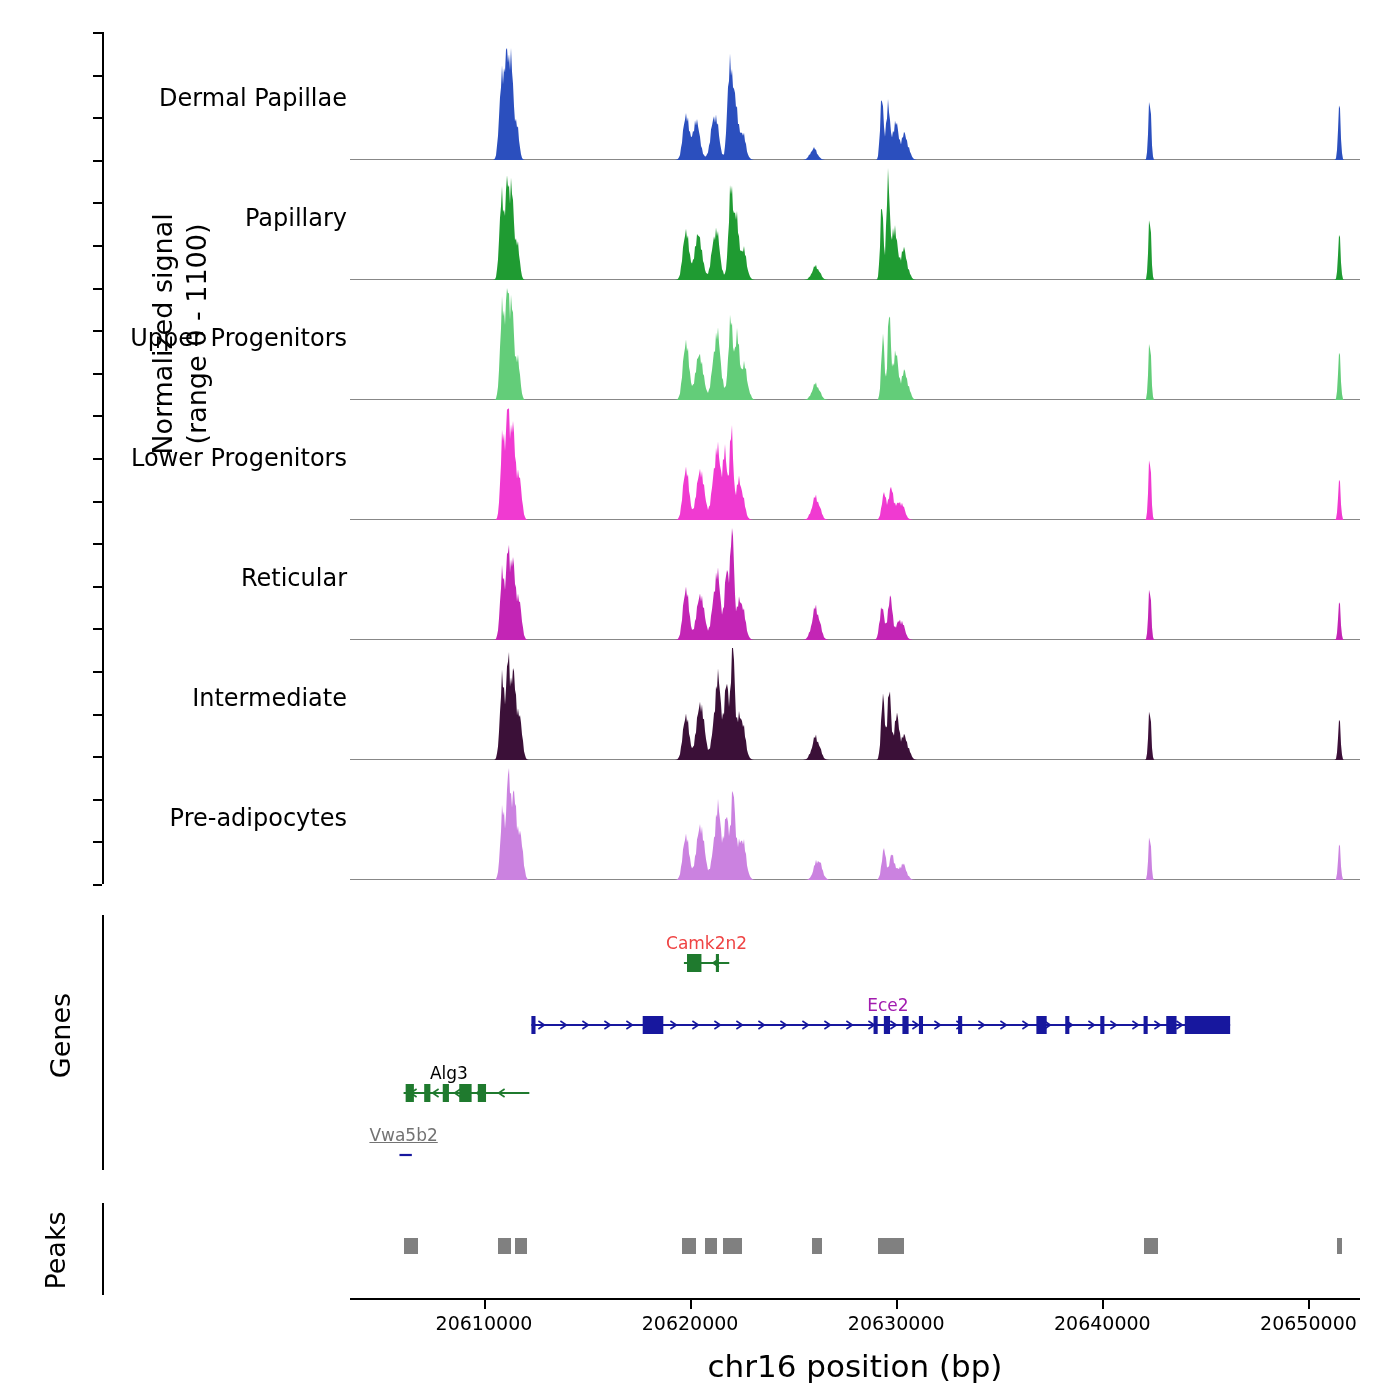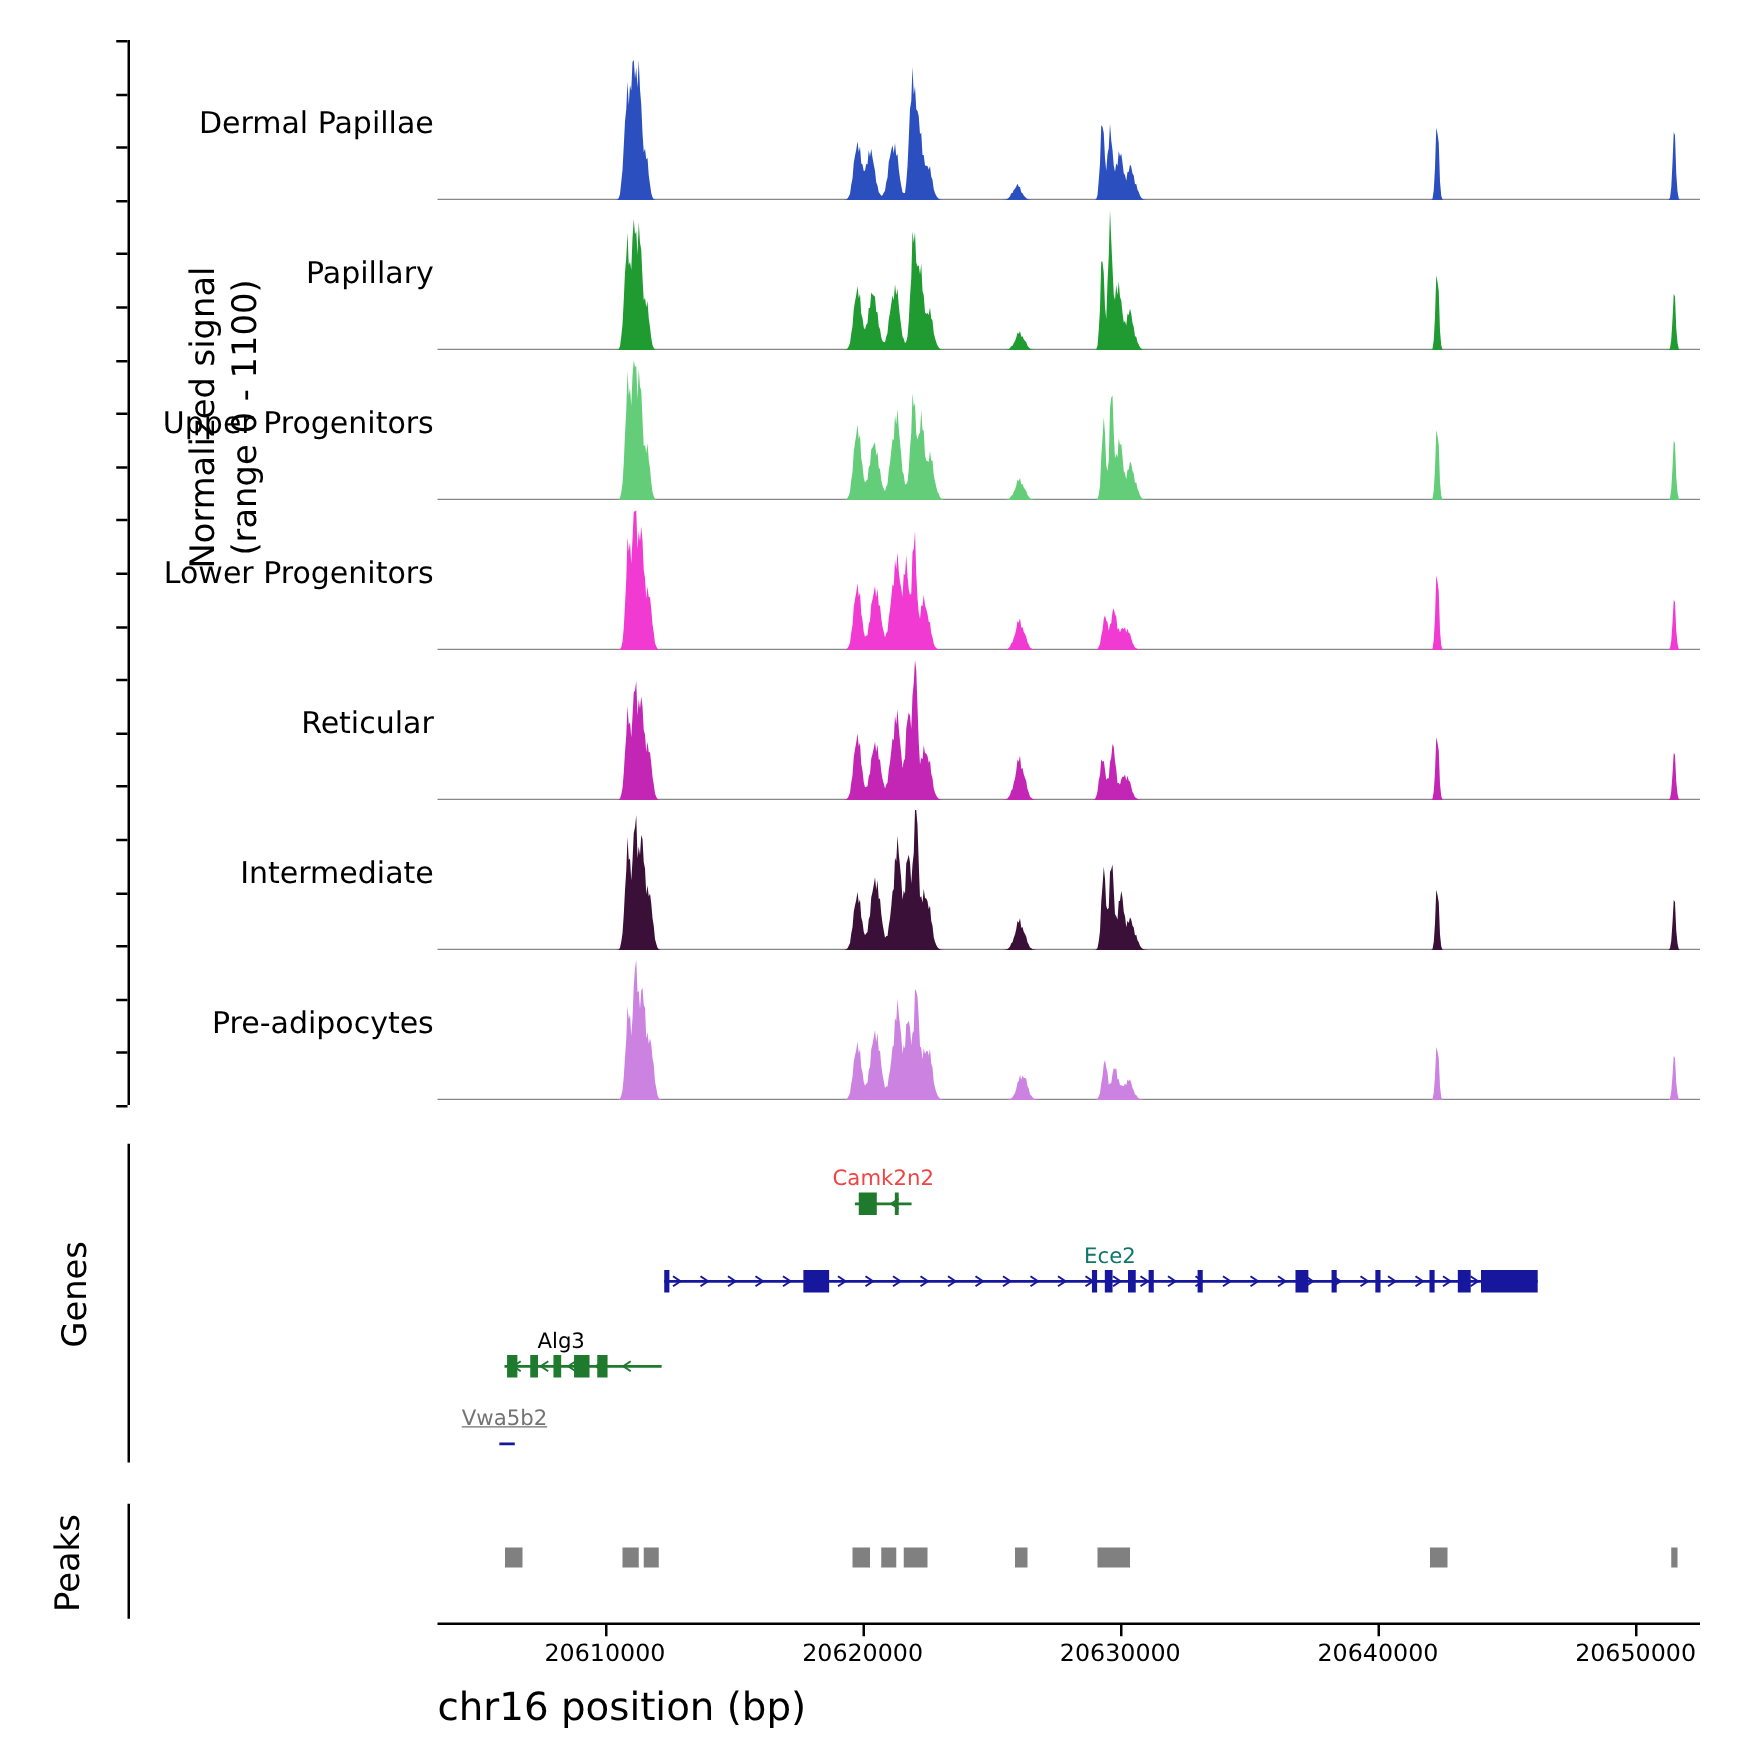--- a/index.html
+++ b/index.html
@@ -49,21 +49,21 @@
   .gene-name{position:absolute;font-size:17px;white-space:nowrap;}
 
   
   .peaks-panel{position:absolute;left:350px;top:1200px;width:1010px;height:90px;}
   .peak{position:absolute;background:#808080;height:16px;top:38px;}
 
   
   .xaxis{position:absolute;left:350px;top:1298px;width:1010px;height:2px;background:#000;}
   .xtick{position:absolute;width:2px;height:9px;background:#000;top:1300px;}
   .xticklabel{position:absolute;top:1312px;font-size:19px;transform:translateX(-50%);white-space:nowrap;}
-  .xlabel{position:absolute;left:350px;top:1348px;width:1010px;font-size:31px;}
+  .xlabel{position:absolute;left:350px;top:1348px;width:1010px;text-align:center;font-size:31px;}
 </style>
 </head>
 <body>
 
 <div id="root">
 
   <div class="ylabel">
     <span>Normalized signal</span>
     <span class="l2">(range 0 - 1100)</span>
   </div>
@@ -143,21 +143,21 @@
         <div class="name">Pre-adipocytes</div>
         <div class="baseline"></div>
         <svg width="1010" height="112" viewBox="0 0 1010 112">
           <path d="M 0,112 L 0,112.00 L 1,112.00 L 2,112.00 L 3,112.00 L 4,112.00 L 5,112.00 L 6,112.00 L 7,112.00 L 8,112.00 L 9,112.00 L 10,112.00 L 11,112.00 L 12,112.00 L 13,112.00 L 14,112.00 L 15,112.00 L 16,112.00 L 17,112.00 L 18,112.00 L 19,112.00 L 20,112.00 L 21,112.00 L 22,112.00 L 23,112.00 L 24,112.00 L 25,112.00 L 26,112.00 L 27,112.00 L 28,112.00 L 29,112.00 L 30,112.00 L 31,112.00 L 32,112.00 L 33,112.00 L 34,112.00 L 35,112.00 L 36,112.00 L 37,112.00 L 38,112.00 L 39,112.00 L 40,112.00 L 41,112.00 L 42,112.00 L 43,112.00 L 44,112.00 L 45,112.00 L 46,112.00 L 47,112.00 L 48,112.00 L 49,112.00 L 50,112.00 L 51,112.00 L 52,112.00 L 53,112.00 L 54,112.00 L 55,112.00 L 56,112.00 L 57,112.00 L 58,112.00 L 59,112.00 L 60,112.00 L 61,112.00 L 62,112.00 L 63,112.00 L 64,112.00 L 65,112.00 L 66,112.00 L 67,112.00 L 68,112.00 L 69,112.00 L 70,112.00 L 71,112.00 L 72,112.00 L 73,112.00 L 74,112.00 L 75,112.00 L 76,112.00 L 77,112.00 L 78,112.00 L 79,112.00 L 80,112.00 L 81,112.00 L 82,112.00 L 83,112.00 L 84,112.00 L 85,112.00 L 86,112.00 L 87,112.00 L 88,112.00 L 89,112.00 L 90,112.00 L 91,112.00 L 92,112.00 L 93,112.00 L 94,112.00 L 95,112.00 L 96,112.00 L 97,112.00 L 98,112.00 L 99,112.00 L 100,112.00 L 101,112.00 L 102,112.00 L 103,112.00 L 104,112.00 L 105,112.00 L 106,112.00 L 107,112.00 L 108,112.00 L 109,112.00 L 110,112.00 L 111,112.00 L 112,112.00 L 113,112.00 L 114,112.00 L 115,112.00 L 116,112.00 L 117,112.00 L 118,112.00 L 119,112.00 L 120,112.00 L 121,112.00 L 122,112.00 L 123,112.00 L 124,112.00 L 125,112.00 L 126,112.00 L 127,112.00 L 128,112.00 L 129,112.00 L 130,112.00 L 131,112.00 L 132,112.00 L 133,112.00 L 134,112.00 L 135,112.00 L 136,112.00 L 137,112.00 L 138,112.00 L 139,112.00 L 140,112.00 L 141,112.00 L 142,112.00 L 143,111.99 L 144,111.95 L 145,111.76 L 146,111.04 L 147,108.30 L 148,103.95 L 149,93.61 L 150,78.05 L 151,63.44 L 152,36.65 L 153,47.49 L 154,43.61 L 155,60.78 L 156,46.75 L 157,21.43 L 158,6.67 L 159,0.00 L 160,25.73 L 161,24.67 L 162,39.69 L 163,24.23 L 164,22.16 L 165,35.85 L 166,38.36 L 167,62.86 L 168,57.72 L 169,67.29 L 170,62.59 L 171,67.80 L 172,78.30 L 173,83.73 L 174,97.44 L 175,102.23 L 176,108.20 L 177,110.33 L 178,111.41 L 179,111.82 L 180,111.95 L 181,111.99 L 182,112.00 L 183,112.00 L 184,112.00 L 185,112.00 L 186,112.00 L 187,112.00 L 188,112.00 L 189,112.00 L 190,112.00 L 191,112.00 L 192,112.00 L 193,112.00 L 194,112.00 L 195,112.00 L 196,112.00 L 197,112.00 L 198,112.00 L 199,112.00 L 200,112.00 L 201,112.00 L 202,112.00 L 203,112.00 L 204,112.00 L 205,112.00 L 206,112.00 L 207,112.00 L 208,112.00 L 209,112.00 L 210,112.00 L 211,112.00 L 212,112.00 L 213,112.00 L 214,112.00 L 215,112.00 L 216,112.00 L 217,112.00 L 218,112.00 L 219,112.00 L 220,112.00 L 221,112.00 L 222,112.00 L 223,112.00 L 224,112.00 L 225,112.00 L 226,112.00 L 227,112.00 L 228,112.00 L 229,112.00 L 230,112.00 L 231,112.00 L 232,112.00 L 233,112.00 L 234,112.00 L 235,112.00 L 236,112.00 L 237,112.00 L 238,112.00 L 239,112.00 L 240,112.00 L 241,112.00 L 242,112.00 L 243,112.00 L 244,112.00 L 245,112.00 L 246,112.00 L 247,112.00 L 248,112.00 L 249,112.00 L 250,112.00 L 251,112.00 L 252,112.00 L 253,112.00 L 254,112.00 L 255,112.00 L 256,112.00 L 257,112.00 L 258,112.00 L 259,112.00 L 260,112.00 L 261,112.00 L 262,112.00 L 263,112.00 L 264,112.00 L 265,112.00 L 266,112.00 L 267,112.00 L 268,112.00 L 269,112.00 L 270,112.00 L 271,112.00 L 272,112.00 L 273,112.00 L 274,112.00 L 275,112.00 L 276,112.00 L 277,112.00 L 278,112.00 L 279,112.00 L 280,112.00 L 281,112.00 L 282,112.00 L 283,112.00 L 284,112.00 L 285,112.00 L 286,112.00 L 287,112.00 L 288,112.00 L 289,112.00 L 290,112.00 L 291,112.00 L 292,112.00 L 293,112.00 L 294,112.00 L 295,112.00 L 296,112.00 L 297,112.00 L 298,112.00 L 299,112.00 L 300,112.00 L 301,112.00 L 302,112.00 L 303,112.00 L 304,112.00 L 305,112.00 L 306,112.00 L 307,112.00 L 308,112.00 L 309,112.00 L 310,112.00 L 311,112.00 L 312,112.00 L 313,112.00 L 314,112.00 L 315,112.00 L 316,112.00 L 317,112.00 L 318,112.00 L 319,112.00 L 320,112.00 L 321,112.00 L 322,112.00 L 323,111.99 L 324,111.98 L 325,111.93 L 326,111.79 L 327,111.42 L 328,110.55 L 329,108.69 L 330,106.34 L 331,98.71 L 332,93.84 L 333,81.43 L 334,76.24 L 335,71.94 L 336,65.49 L 337,74.53 L 338,71.34 L 339,85.82 L 340,89.74 L 341,97.56 L 342,100.51 L 343,99.05 L 344,98.12 L 345,88.29 L 346,85.68 L 347,71.40 L 348,67.49 L 349,62.06 L 350,56.06 L 351,65.88 L 352,58.44 L 353,72.95 L 354,72.31 L 355,84.02 L 356,91.53 L 357,96.78 L 358,102.38 L 359,100.94 L 360,101.11 L 361,93.42 L 362,88.30 L 363,79.75 L 364,69.53 L 365,68.16 L 366,46.16 L 367,49.25 L 368,30.86 L 369,43.47 L 370,51.83 L 371,61.03 L 372,75.04 L 373,67.82 L 374,70.90 L 375,51.20 L 376,50.64 L 377,48.63 L 378,53.94 L 379,68.19 L 380,58.37 L 381,56.55 L 382,23.12 L 383,24.98 L 384,29.41 L 385,46.22 L 386,69.09 L 387,70.32 L 388,79.33 L 389,70.45 L 390,75.13 L 391,73.08 L 392,72.52 L 393,76.39 L 394,70.97 L 395,83.09 L 396,86.07 L 397,97.37 L 398,101.95 L 399,105.52 L 400,108.27 L 401,109.78 L 402,110.86 L 403,111.45 L 404,111.75 L 405,111.90 L 406,111.96 L 407,111.99 L 408,111.99 L 409,112.00 L 410,112.00 L 411,112.00 L 412,112.00 L 413,112.00 L 414,112.00 L 415,112.00 L 416,112.00 L 417,112.00 L 418,112.00 L 419,112.00 L 420,112.00 L 421,112.00 L 422,112.00 L 423,112.00 L 424,112.00 L 425,112.00 L 426,112.00 L 427,112.00 L 428,112.00 L 429,112.00 L 430,112.00 L 431,112.00 L 432,112.00 L 433,112.00 L 434,112.00 L 435,112.00 L 436,112.00 L 437,112.00 L 438,112.00 L 439,112.00 L 440,112.00 L 441,112.00 L 442,112.00 L 443,112.00 L 444,112.00 L 445,112.00 L 446,112.00 L 447,112.00 L 448,112.00 L 449,112.00 L 450,112.00 L 451,112.00 L 452,112.00 L 453,111.99 L 454,111.97 L 455,111.93 L 456,111.83 L 457,111.63 L 458,111.26 L 459,110.60 L 460,109.87 L 461,108.08 L 462,106.36 L 463,103.18 L 464,97.97 L 465,96.83 L 466,91.73 L 467,95.70 L 468,92.64 L 469,94.27 L 470,94.31 L 471,94.90 L 472,100.70 L 473,102.74 L 474,107.36 L 475,108.42 L 476,109.79 L 477,110.76 L 478,111.35 L 479,111.68 L 480,111.85 L 481,111.94 L 482,111.98 L 483,111.99 L 484,112.00 L 485,112.00 L 486,112.00 L 487,112.00 L 488,112.00 L 489,112.00 L 490,112.00 L 491,112.00 L 492,112.00 L 493,112.00 L 494,112.00 L 495,112.00 L 496,112.00 L 497,112.00 L 498,112.00 L 499,112.00 L 500,112.00 L 501,112.00 L 502,112.00 L 503,112.00 L 504,112.00 L 505,112.00 L 506,112.00 L 507,112.00 L 508,112.00 L 509,112.00 L 510,112.00 L 511,112.00 L 512,112.00 L 513,112.00 L 514,112.00 L 515,112.00 L 516,112.00 L 517,112.00 L 518,112.00 L 519,112.00 L 520,112.00 L 521,112.00 L 522,112.00 L 523,112.00 L 524,112.00 L 525,111.99 L 526,111.94 L 527,111.73 L 528,111.04 L 529,108.95 L 530,106.43 L 531,98.58 L 532,93.26 L 533,83.11 L 534,79.96 L 535,86.09 L 536,90.06 L 537,99.78 L 538,98.64 L 539,98.47 L 540,91.27 L 541,86.57 L 542,87.41 L 543,86.66 L 544,95.57 L 545,95.20 L 546,100.26 L 547,100.11 L 548,100.56 L 549,100.90 L 550,98.52 L 551,100.40 L 552,95.55 L 553,97.07 L 554,95.45 L 555,98.43 L 556,102.48 L 557,104.35 L 558,107.67 L 559,108.07 L 560,109.78 L 561,110.69 L 562,111.29 L 563,111.64 L 564,111.83 L 565,111.92 L 566,111.97 L 567,111.99 L 568,112.00 L 569,112.00 L 570,112.00 L 571,112.00 L 572,112.00 L 573,112.00 L 574,112.00 L 575,112.00 L 576,112.00 L 577,112.00 L 578,112.00 L 579,112.00 L 580,112.00 L 581,112.00 L 582,112.00 L 583,112.00 L 584,112.00 L 585,112.00 L 586,112.00 L 587,112.00 L 588,112.00 L 589,112.00 L 590,112.00 L 591,112.00 L 592,112.00 L 593,112.00 L 594,112.00 L 595,112.00 L 596,112.00 L 597,112.00 L 598,112.00 L 599,112.00 L 600,112.00 L 601,112.00 L 602,112.00 L 603,112.00 L 604,112.00 L 605,112.00 L 606,112.00 L 607,112.00 L 608,112.00 L 609,112.00 L 610,112.00 L 611,112.00 L 612,112.00 L 613,112.00 L 614,112.00 L 615,112.00 L 616,112.00 L 617,112.00 L 618,112.00 L 619,112.00 L 620,112.00 L 621,112.00 L 622,112.00 L 623,112.00 L 624,112.00 L 625,112.00 L 626,112.00 L 627,112.00 L 628,112.00 L 629,112.00 L 630,112.00 L 631,112.00 L 632,112.00 L 633,112.00 L 634,112.00 L 635,112.00 L 636,112.00 L 637,112.00 L 638,112.00 L 639,112.00 L 640,112.00 L 641,112.00 L 642,112.00 L 643,112.00 L 644,112.00 L 645,112.00 L 646,112.00 L 647,112.00 L 648,112.00 L 649,112.00 L 650,112.00 L 651,112.00 L 652,112.00 L 653,112.00 L 654,112.00 L 655,112.00 L 656,112.00 L 657,112.00 L 658,112.00 L 659,112.00 L 660,112.00 L 661,112.00 L 662,112.00 L 663,112.00 L 664,112.00 L 665,112.00 L 666,112.00 L 667,112.00 L 668,112.00 L 669,112.00 L 670,112.00 L 671,112.00 L 672,112.00 L 673,112.00 L 674,112.00 L 675,112.00 L 676,112.00 L 677,112.00 L 678,112.00 L 679,112.00 L 680,112.00 L 681,112.00 L 682,112.00 L 683,112.00 L 684,112.00 L 685,112.00 L 686,112.00 L 687,112.00 L 688,112.00 L 689,112.00 L 690,112.00 L 691,112.00 L 692,112.00 L 693,112.00 L 694,112.00 L 695,112.00 L 696,112.00 L 697,112.00 L 698,112.00 L 699,112.00 L 700,112.00 L 701,112.00 L 702,112.00 L 703,112.00 L 704,112.00 L 705,112.00 L 706,112.00 L 707,112.00 L 708,112.00 L 709,112.00 L 710,112.00 L 711,112.00 L 712,112.00 L 713,112.00 L 714,112.00 L 715,112.00 L 716,112.00 L 717,112.00 L 718,112.00 L 719,112.00 L 720,112.00 L 721,112.00 L 722,112.00 L 723,112.00 L 724,112.00 L 725,112.00 L 726,112.00 L 727,112.00 L 728,112.00 L 729,112.00 L 730,112.00 L 731,112.00 L 732,112.00 L 733,112.00 L 734,112.00 L 735,112.00 L 736,112.00 L 737,112.00 L 738,112.00 L 739,112.00 L 740,112.00 L 741,112.00 L 742,112.00 L 743,112.00 L 744,112.00 L 745,112.00 L 746,112.00 L 747,112.00 L 748,112.00 L 749,112.00 L 750,112.00 L 751,112.00 L 752,112.00 L 753,112.00 L 754,112.00 L 755,112.00 L 756,112.00 L 757,112.00 L 758,112.00 L 759,112.00 L 760,112.00 L 761,112.00 L 762,112.00 L 763,112.00 L 764,112.00 L 765,112.00 L 766,112.00 L 767,112.00 L 768,112.00 L 769,112.00 L 770,112.00 L 771,112.00 L 772,112.00 L 773,112.00 L 774,112.00 L 775,112.00 L 776,112.00 L 777,112.00 L 778,112.00 L 779,112.00 L 780,112.00 L 781,112.00 L 782,112.00 L 783,112.00 L 784,112.00 L 785,112.00 L 786,112.00 L 787,112.00 L 788,112.00 L 789,112.00 L 790,112.00 L 791,112.00 L 792,112.00 L 793,112.00 L 794,112.00 L 795,111.94 L 796,111.22 L 797,106.28 L 798,93.14 L 799,69.54 L 800,73.19 L 801,78.49 L 802,101.12 L 803,109.77 L 804,111.75 L 805,111.98 L 806,112.00 L 807,112.00 L 808,112.00 L 809,112.00 L 810,112.00 L 811,112.00 L 812,112.00 L 813,112.00 L 814,112.00 L 815,112.00 L 816,112.00 L 817,112.00 L 818,112.00 L 819,112.00 L 820,112.00 L 821,112.00 L 822,112.00 L 823,112.00 L 824,112.00 L 825,112.00 L 826,112.00 L 827,112.00 L 828,112.00 L 829,112.00 L 830,112.00 L 831,112.00 L 832,112.00 L 833,112.00 L 834,112.00 L 835,112.00 L 836,112.00 L 837,112.00 L 838,112.00 L 839,112.00 L 840,112.00 L 841,112.00 L 842,112.00 L 843,112.00 L 844,112.00 L 845,112.00 L 846,112.00 L 847,112.00 L 848,112.00 L 849,112.00 L 850,112.00 L 851,112.00 L 852,112.00 L 853,112.00 L 854,112.00 L 855,112.00 L 856,112.00 L 857,112.00 L 858,112.00 L 859,112.00 L 860,112.00 L 861,112.00 L 862,112.00 L 863,112.00 L 864,112.00 L 865,112.00 L 866,112.00 L 867,112.00 L 868,112.00 L 869,112.00 L 870,112.00 L 871,112.00 L 872,112.00 L 873,112.00 L 874,112.00 L 875,112.00 L 876,112.00 L 877,112.00 L 878,112.00 L 879,112.00 L 880,112.00 L 881,112.00 L 882,112.00 L 883,112.00 L 884,112.00 L 885,112.00 L 886,112.00 L 887,112.00 L 888,112.00 L 889,112.00 L 890,112.00 L 891,112.00 L 892,112.00 L 893,112.00 L 894,112.00 L 895,112.00 L 896,112.00 L 897,112.00 L 898,112.00 L 899,112.00 L 900,112.00 L 901,112.00 L 902,112.00 L 903,112.00 L 904,112.00 L 905,112.00 L 906,112.00 L 907,112.00 L 908,112.00 L 909,112.00 L 910,112.00 L 911,112.00 L 912,112.00 L 913,112.00 L 914,112.00 L 915,112.00 L 916,112.00 L 917,112.00 L 918,112.00 L 919,112.00 L 920,112.00 L 921,112.00 L 922,112.00 L 923,112.00 L 924,112.00 L 925,112.00 L 926,112.00 L 927,112.00 L 928,112.00 L 929,112.00 L 930,112.00 L 931,112.00 L 932,112.00 L 933,112.00 L 934,112.00 L 935,112.00 L 936,112.00 L 937,112.00 L 938,112.00 L 939,112.00 L 940,112.00 L 941,112.00 L 942,112.00 L 943,112.00 L 944,112.00 L 945,112.00 L 946,112.00 L 947,112.00 L 948,112.00 L 949,112.00 L 950,112.00 L 951,112.00 L 952,112.00 L 953,112.00 L 954,112.00 L 955,112.00 L 956,112.00 L 957,112.00 L 958,112.00 L 959,112.00 L 960,112.00 L 961,112.00 L 962,112.00 L 963,112.00 L 964,112.00 L 965,112.00 L 966,112.00 L 967,112.00 L 968,112.00 L 969,112.00 L 970,112.00 L 971,112.00 L 972,112.00 L 973,112.00 L 974,112.00 L 975,112.00 L 976,112.00 L 977,112.00 L 978,112.00 L 979,112.00 L 980,112.00 L 981,112.00 L 982,112.00 L 983,112.00 L 984,111.99 L 985,111.88 L 986,110.85 L 987,105.43 L 988,92.52 L 989,76.51 L 990,78.32 L 991,98.21 L 992,107.45 L 993,111.27 L 994,111.94 L 995,112.00 L 996,112.00 L 997,112.00 L 998,112.00 L 999,112.00 L 1000,112.00 L 1001,112.00 L 1002,112.00 L 1003,112.00 L 1004,112.00 L 1005,112.00 L 1006,112.00 L 1007,112.00 L 1008,112.00 L 1009,112.00 L 1009,112 Z" fill="#cb82e0"></path>
         </svg>
       </div>
     </div>
 
   <div class="genes-panel" id="genes-panel">
       <div class="gene-name" style="left: 356.592px; top: 18px; color: #ef4444; transform: translateX(-50%);">Camk2n2</div>
-      <div class="gene-name" style="left: 537.98px; top: 80px; color: #0f766e; transform: translateX(-50%);">Ece2</div>
+      <div class="gene-name" style="left: 537.98px; top: 80px; color: #a21caf; transform: translateX(-50%);">Ece2</div>
       <div class="gene-name" style="left: 98.9388px; top: 148px; color: rgb(0, 0, 0); transform: translateX(-50%);">Alg3</div>
       <div class="gene-name" style="left: 53.5918px; top: 210px; color: #737373; transform: translateX(-50%); text-decoration: underline;">Vwa5b2</div>
       <svg width="1010" height="260">
         <g>
           <line x1="333.9183673469388" y1="48" x2="379.265306122449" y2="48" stroke="#1f7a2e" stroke-width="2.2"></line>
           <path d="M346.9183673469388,44 L340.9183673469388,48 L346.9183673469388,52" fill="none" stroke="#1f7a2e" stroke-width="1.6"></path>
           <path d="M368.9183673469388,44 L362.9183673469388,48 L368.9183673469388,52" fill="none" stroke="#1f7a2e" stroke-width="1.6"></path>
           <rect x="337.01020408163265" y="39" width="14.428571428571445" height="18" fill="#1f7a2e"></rect>
           <rect x="365.86734693877554" y="39" width="3.0918367346938567" height="18" fill="#1f7a2e"></rect>
         </g>

